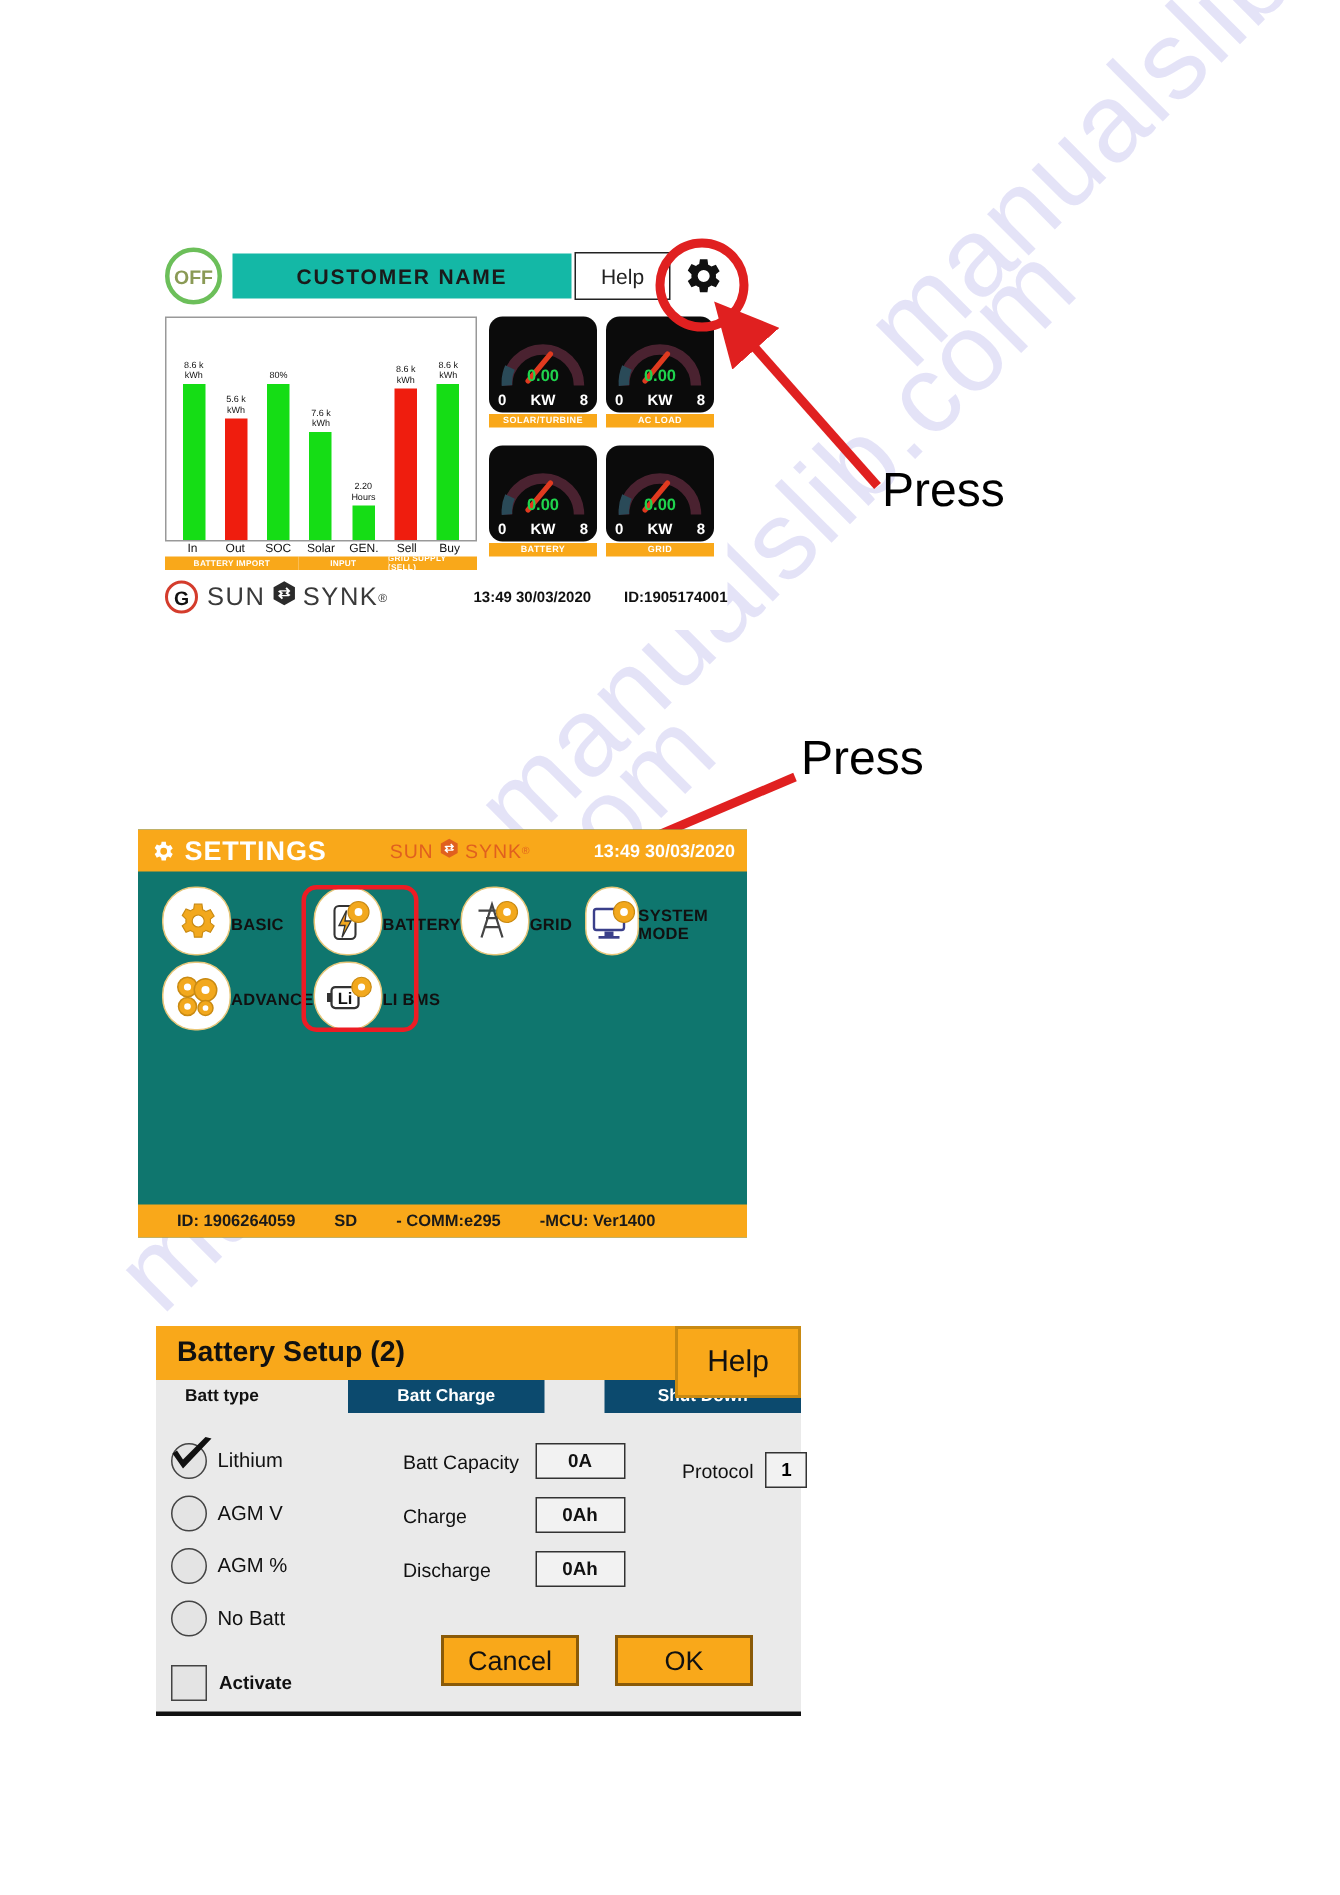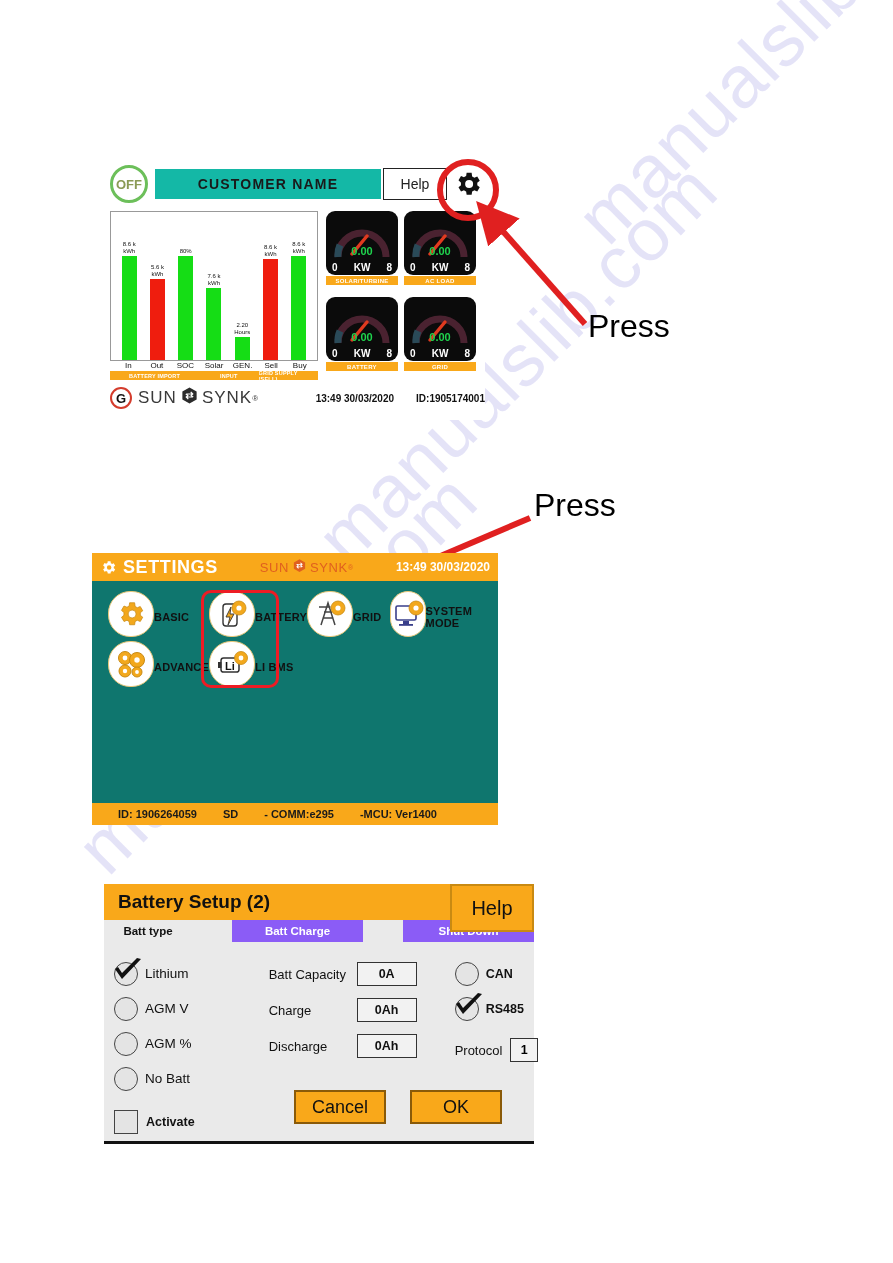--- a/index.html
+++ b/index.html
@@ -90,21 +90,21 @@
 
   
   #panel-batt{position:absolute;left:104px;top:884px;width:430px;height:260px;background:#eaeaea;border-bottom:3px solid #111;box-sizing:border-box;}
   .b-hdr{height:36px;background:#f9a81a;display:flex;align-items:center;position:relative;}
   .b-title{font-size:19px;font-weight:bold;color:#111;padding-left:14px;}
   .b-help{position:absolute;right:0;top:0;width:84px;height:48px;background:#f9a81a;border:2px solid #c98a12;
           display:flex;align-items:center;justify-content:center;font-size:20px;color:#111;box-sizing:border-box;}
   .b-tabs{height:22px;display:flex;gap:40px;}
   .tab{display:flex;align-items:center;justify-content:center;font-size:11.5px;font-weight:bold;}
   .tab.active{background:#eaeaea;color:#111;width:88px;}
-  .tab.idle{background:#8b5cf6;color:#fff;}
+  .tab.idle{background:#0c4a6e;color:#fff;}
   .b-body{display:flex;height:198px;position:relative;gap:32px;}
   .col-left{width:122px;padding:14px 0 0 10px;box-sizing:border-box;}
   .vdiv{width:2px;background:#333;margin:8px 0 10px 0;}
   .col-mid{width:160px;padding:14px 0 0 10px;box-sizing:border-box;}
   .col-right{flex:1;padding:14px 0 0 6px;box-sizing:border-box;}
   .radio-row{display:flex;align-items:center;height:35px;}
   .radio{width:24px;height:24px;border:1.5px solid #444;border-radius:50%;background:#e4e4e4;box-sizing:border-box;position:relative;}
   .radio-lbl{margin-left:7px;font-size:13.5px;color:#111;}
   .chk-row{display:flex;align-items:center;margin-top:14px;}
   .chkbox{width:24px;height:24px;border:1.5px solid #444;background:#e4e4e4;box-sizing:border-box;}
@@ -442,34 +442,20 @@
             <span class="fld-val">0Ah</span>
           </div>
           <div class="fld-row">
             <span class="fld-lbl">Discharge</span>
             <span class="fld-val">0Ah</span>
           </div>
         </div>
     </div>
 
     <div class="col-right">
-      <div id="comm-opts">
-          <div class="radio-row">
-            <span class="radio" style="position:relative"></span>
-            <span class="radio-lbl" style="font-weight:bold;font-size:12.5px">CAN</span>
-          </div>
-          <div class="radio-row">
-            <span class="radio" style="position:relative">
-              <svg class="tick" width="30" height="26" viewBox="0 0 30 26" style="left:-2px;top:-5px">
-                <path d="M2 11 L9 21 L28 1 L24 0 L9 15 L5 9 Z" fill="#111"></path>
-              </svg>
-            </span>
-            <span class="radio-lbl" style="font-weight:bold;font-size:12.5px">RS485</span>
-          </div>
-        </div>
       <div class="proto-row">
         <span class="proto-lbl">Protocol</span>
         <span class="proto-val">1</span>
       </div>
     </div>
 
     <div class="btn-row">
       <div class="obtn">Cancel</div>
       <div class="obtn">OK</div>
     </div>

